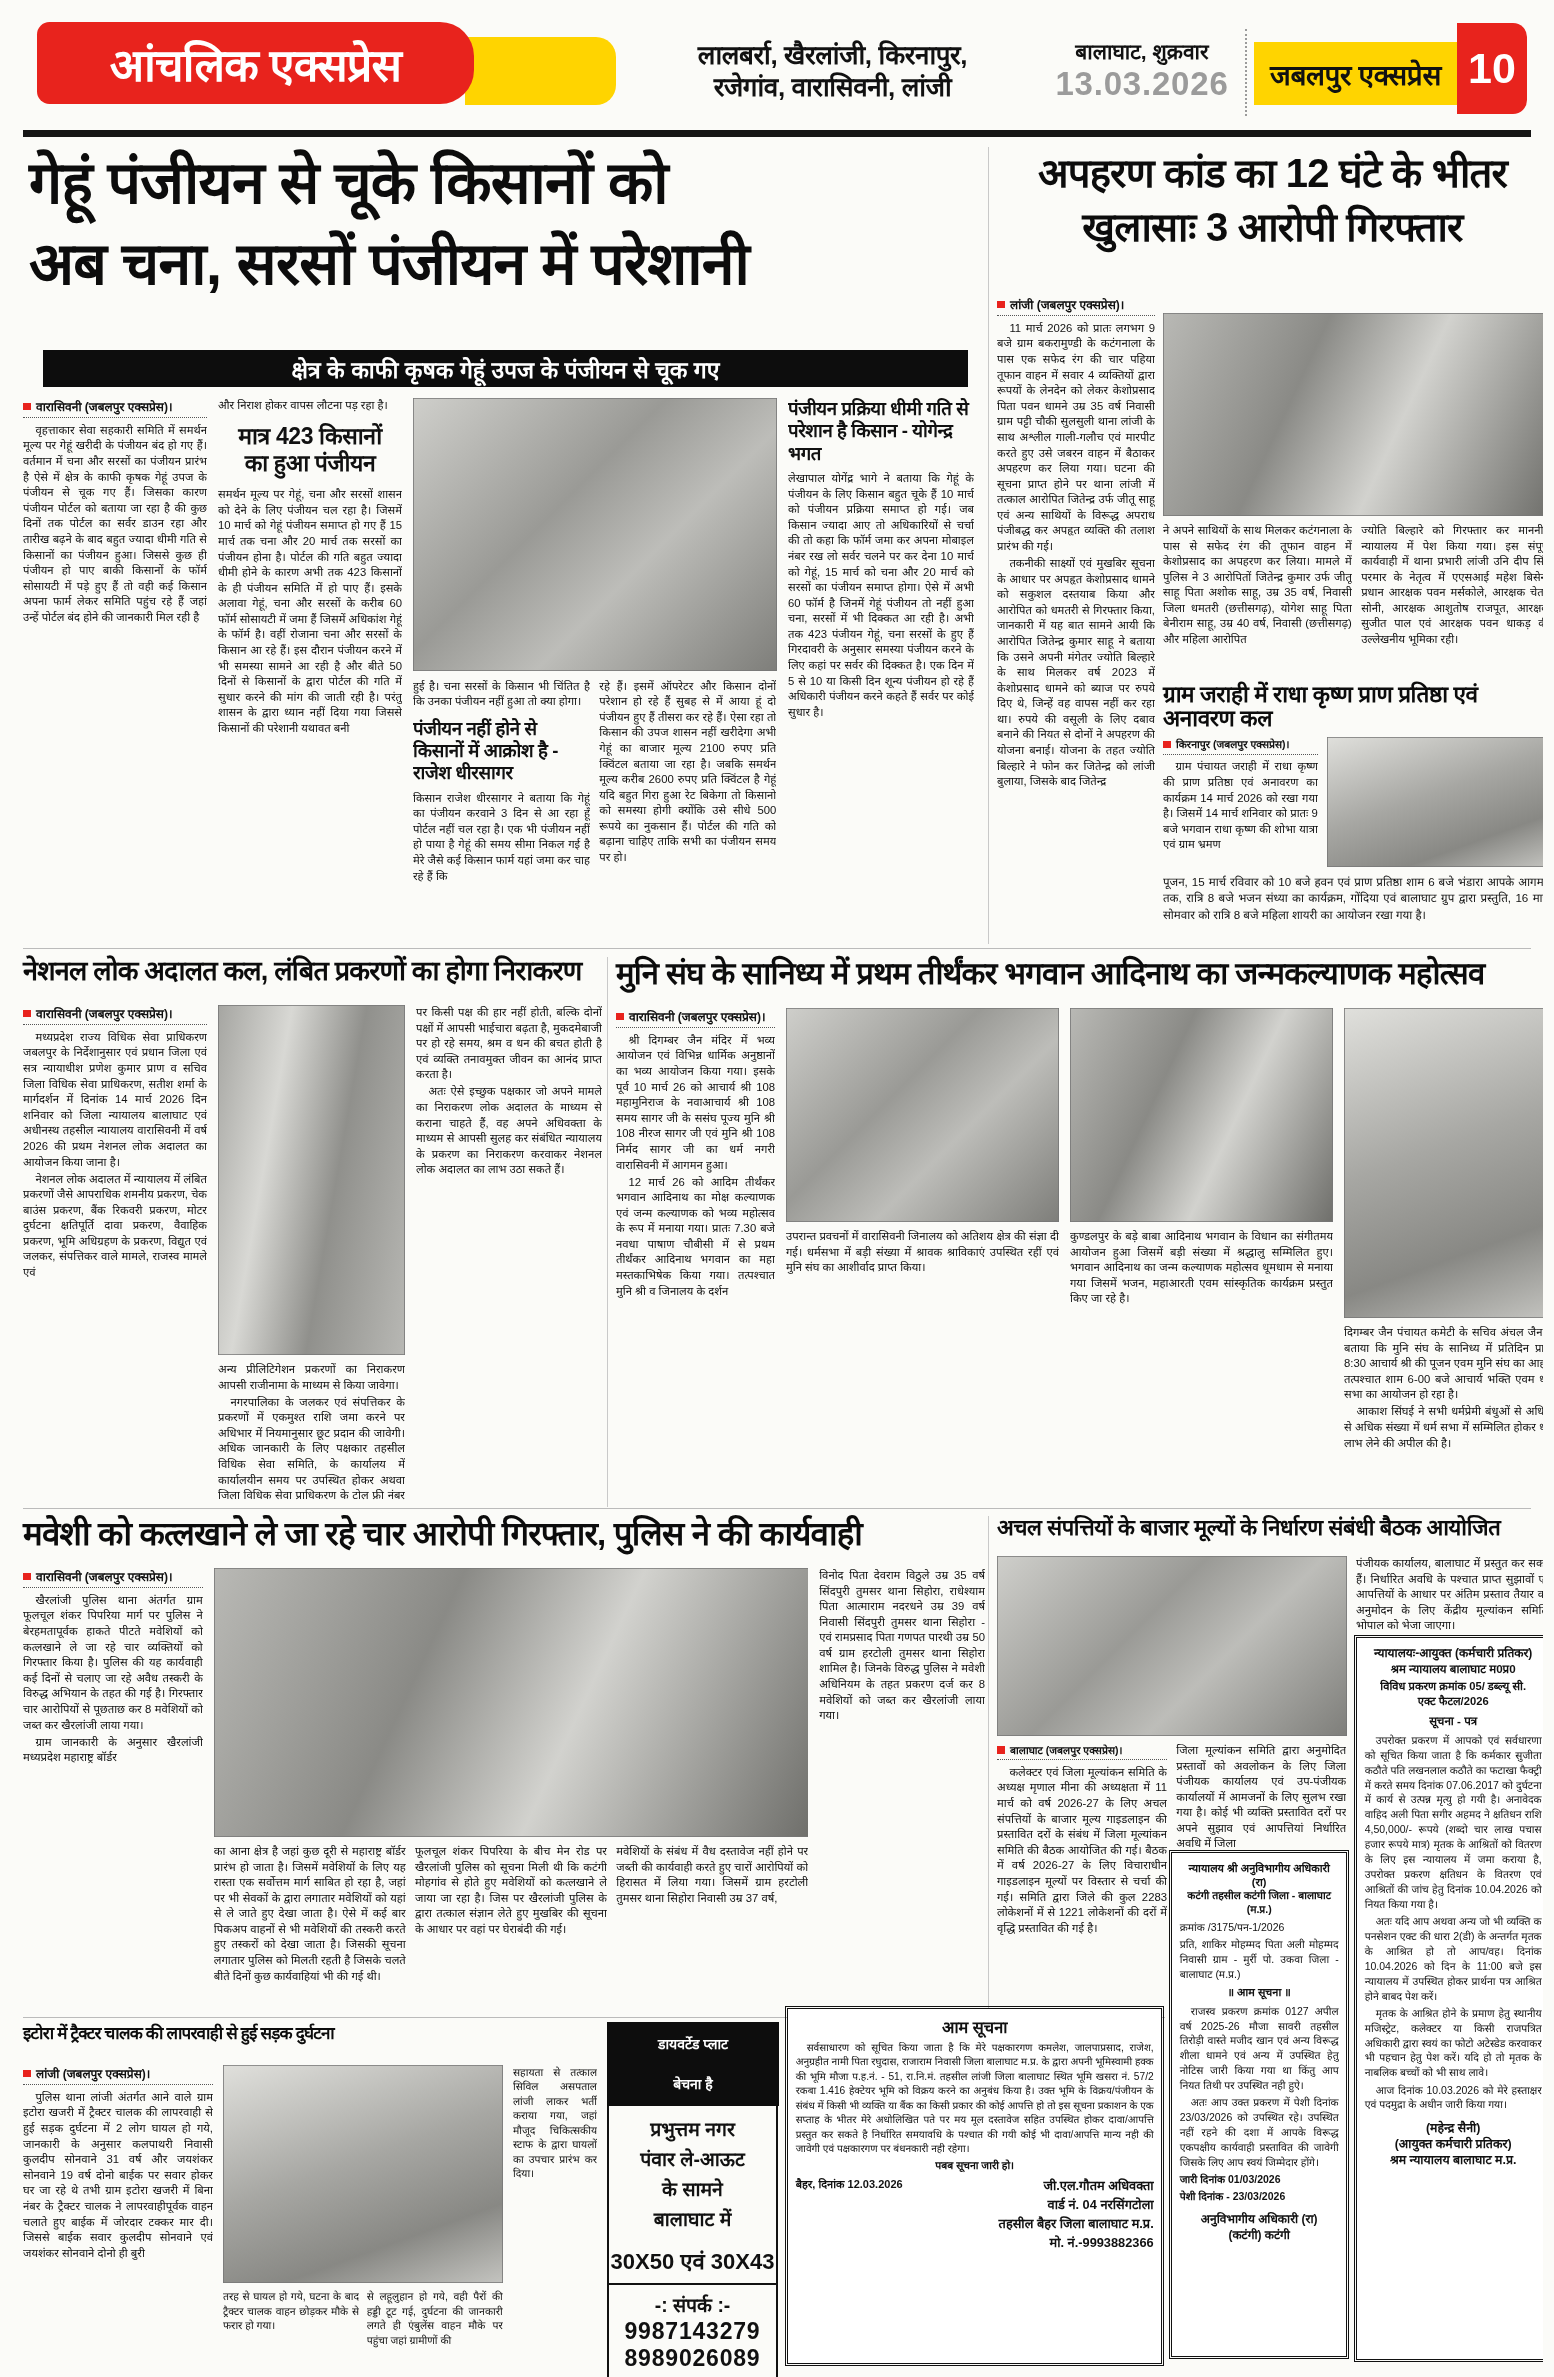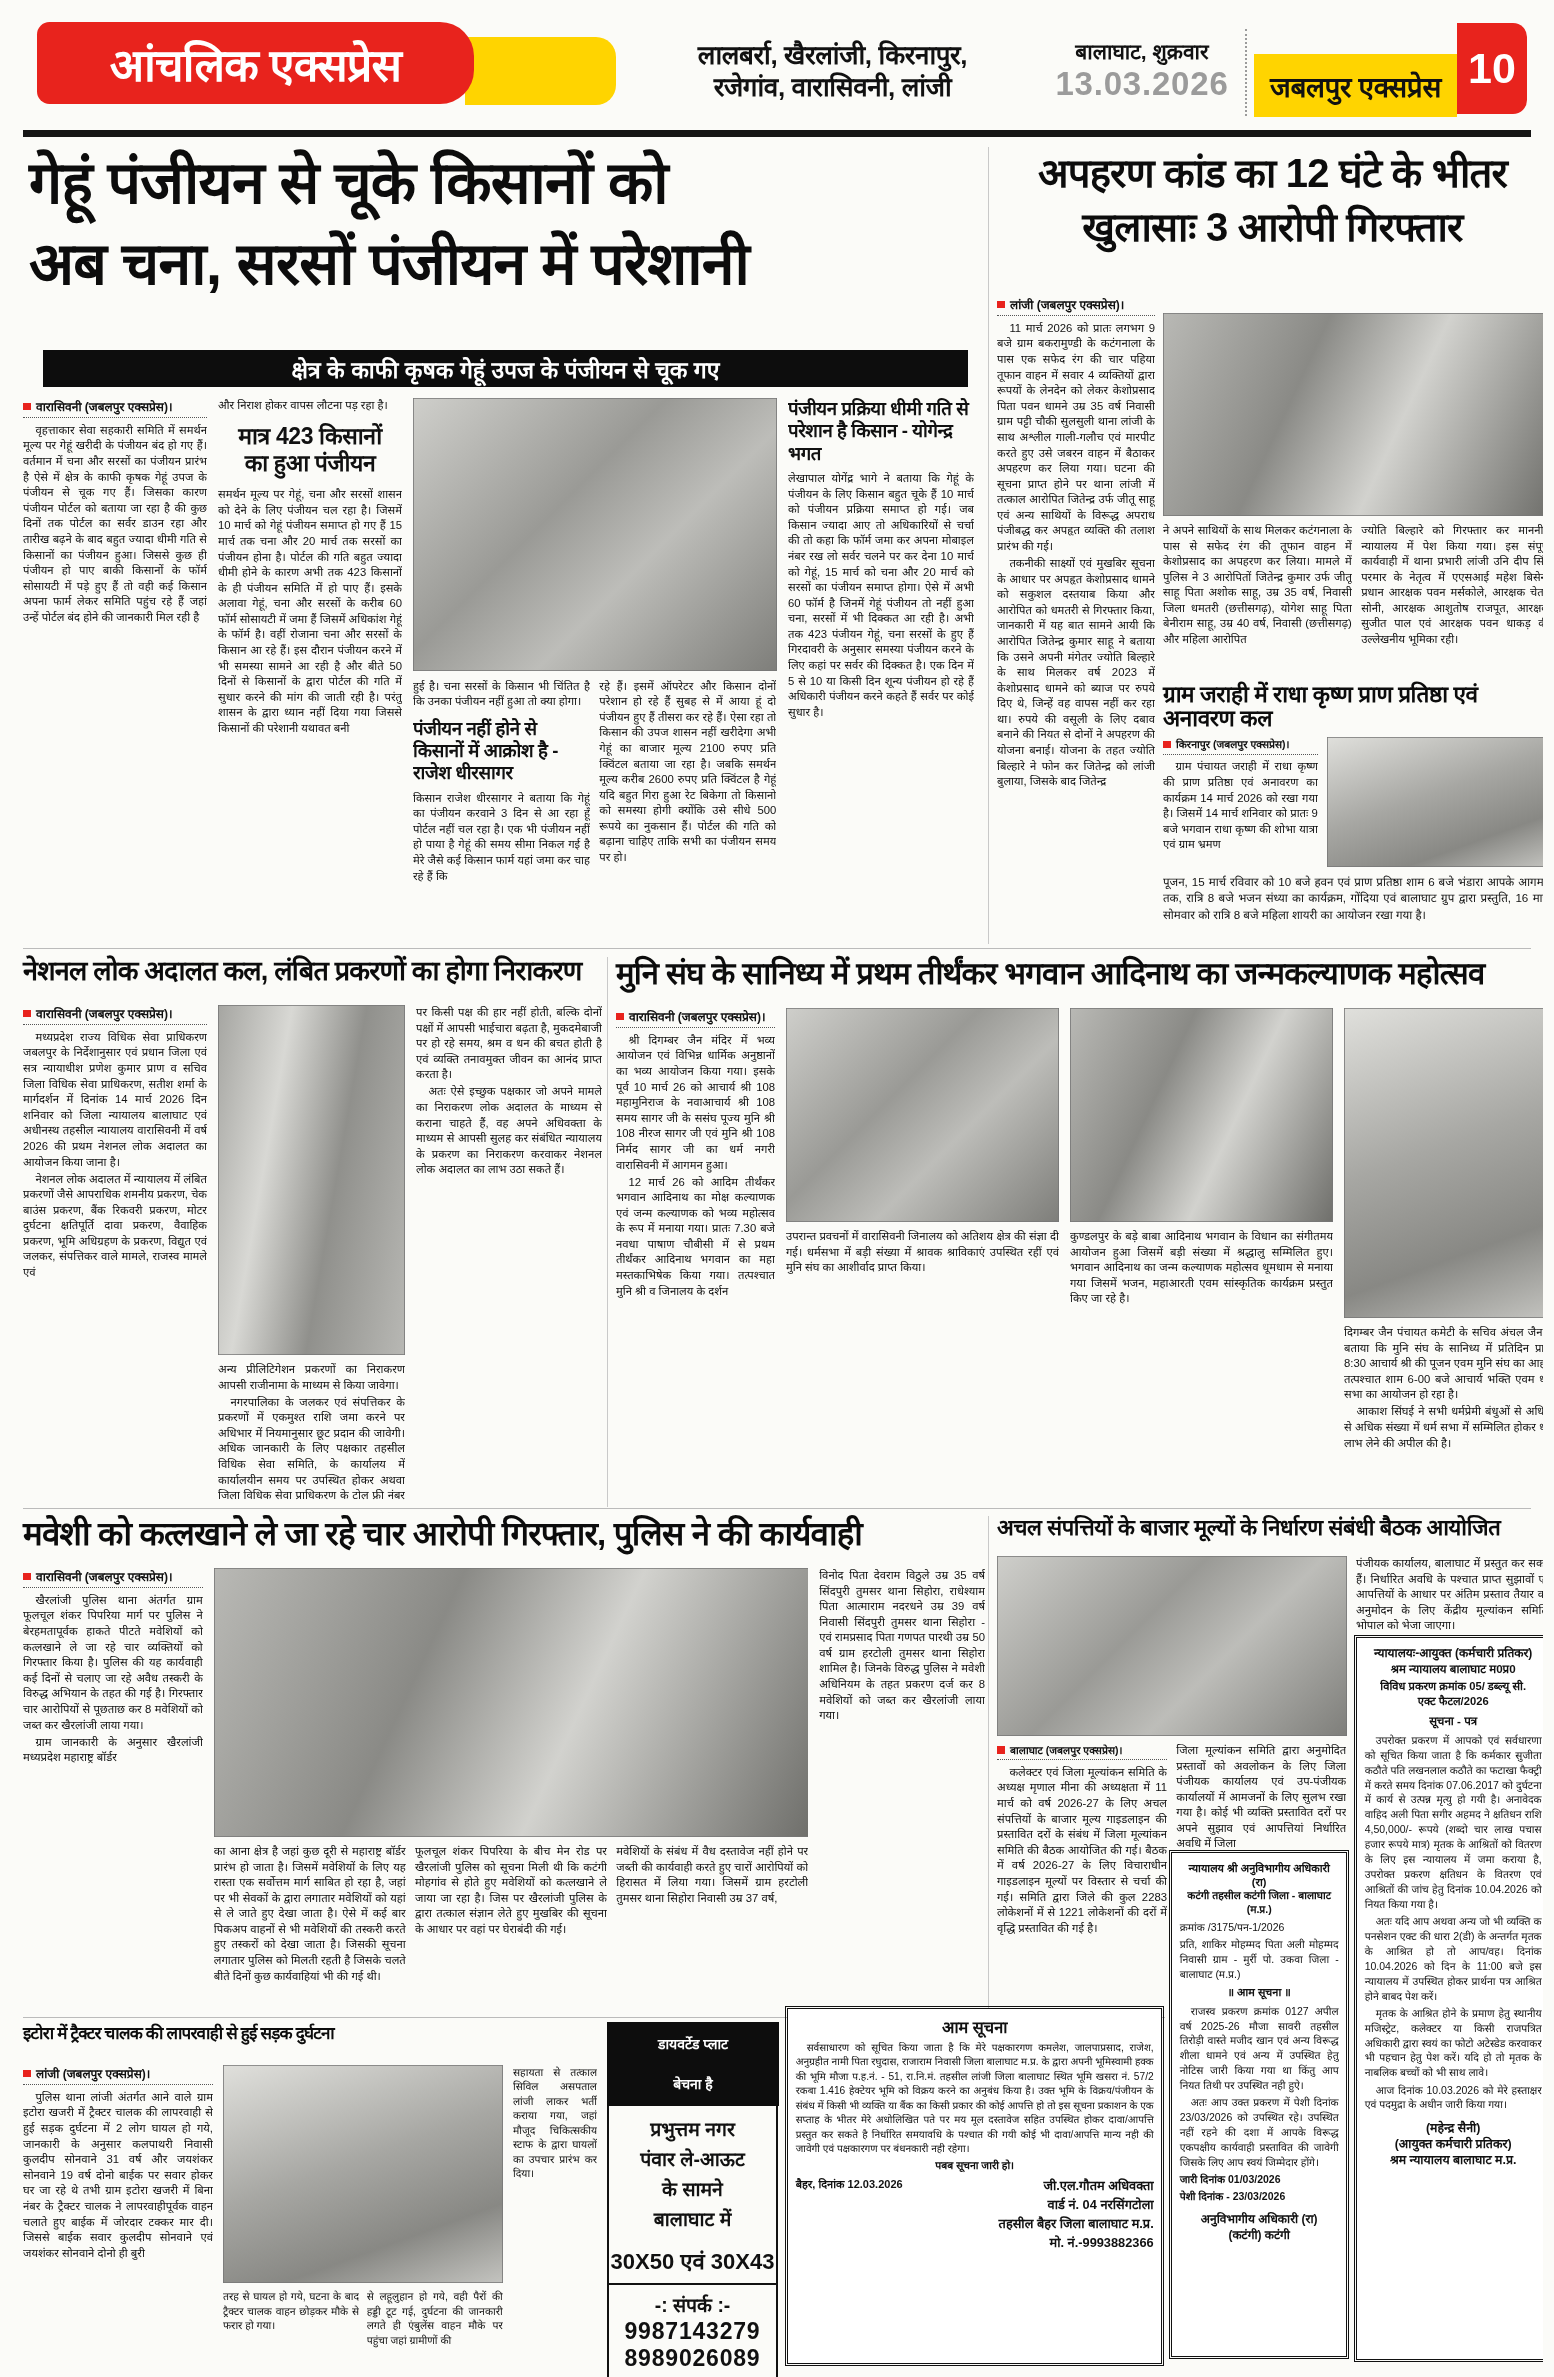--- a/index.html
+++ b/index.html
@@ -7,21 +7,21 @@
   #page{position:relative;width:1543px;height:2377px;overflow:hidden;}
   .abs{position:absolute;}
   
   .mast-red{background:#e8231d;border-radius:12.4px 34px 34px 12.4px;display:flex;align-items:center;justify-content:center;z-index:2;}
   .mast-red .t{color:#fff;font-weight:900;font-size:45px;letter-spacing:-0.8px;}
   .mast-yellow{background:#ffd400;border-radius:0 20px 20px 0;z-index:1;}
   .coverage{font-weight:900;font-size:26px;line-height:1.22;text-align:center;letter-spacing:-0.4px;}
   .dateplace{font-weight:900;font-size:21px;text-align:center;}
   .dateno{color:#9b9b9b;font-weight:700;font-size:33px;text-align:center;letter-spacing:0.8px;}
   .vdots{border-left:2.3px dotted #9b9b9b;}
-  .edition{background:#ffd400;display:flex;align-items:center;justify-content:center;font-weight:900;font-size:28px;letter-spacing:-0.4px;margin-top:12px;}
+  .edition{background:#ffd400;display:flex;align-items:center;justify-content:center;font-weight:900;font-size:28px;letter-spacing:-0.4px;}
   .pageno{background:#e8231d;color:#fff;display:flex;align-items:center;justify-content:center;font-weight:900;font-size:43px;border-radius:0 14px 14px 0;}
   .toprule{background:#161616;}
   
   .hl{font-weight:900;color:#0c0c0c;letter-spacing:-0.8px;line-height:1.08;}
   .strap{background:#0d0d0d;color:#fff;font-weight:700;font-size:23px;display:flex;align-items:center;justify-content:center;}
   .byline{font-weight:700;font-size:12px;display:flex;align-items:center;gap:5.4px;border-bottom:1.5px dotted #555;padding-bottom:2.3px;margin-bottom:4.6px;white-space:nowrap;overflow:hidden;}
   .bysq{width:7.7px;height:7.7px;background:#e8231d;flex:0 0 auto;}
   .txt{font-size:11.3px;line-height:1.38;text-align:justify;overflow:hidden;}
   .txt p{margin:0 0 1.5px 0;text-indent:12.4px;}
   .cols{display:flex;}

